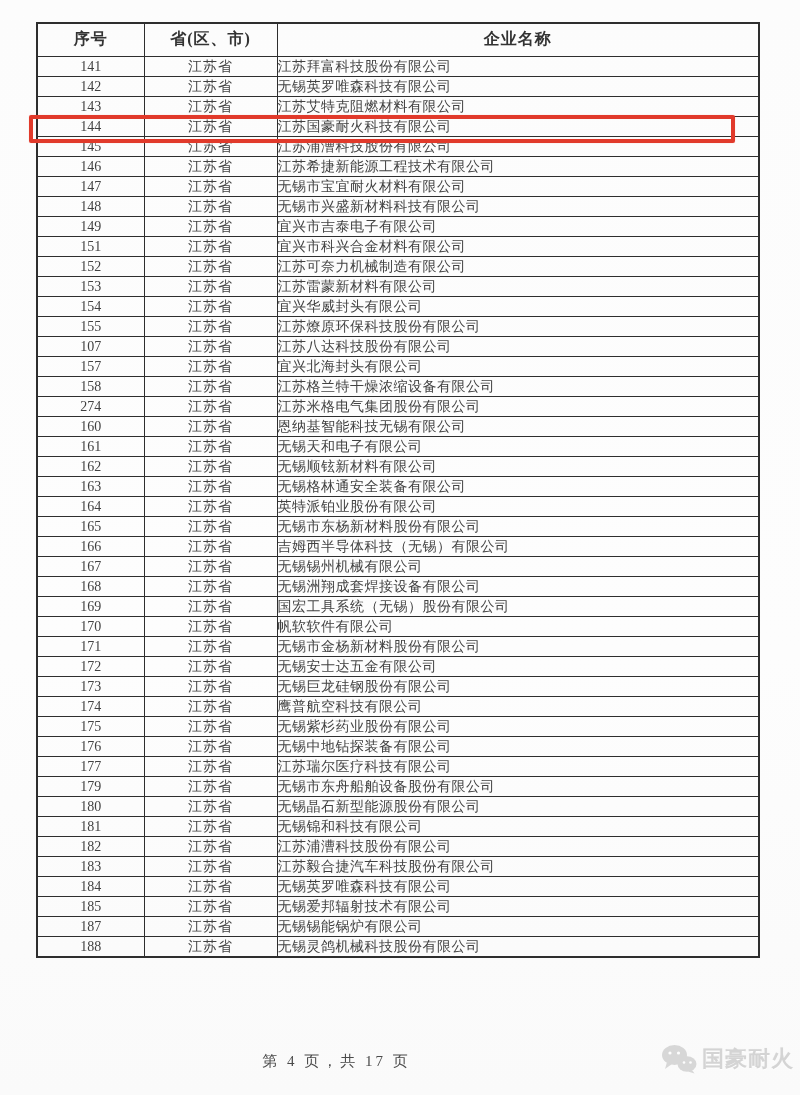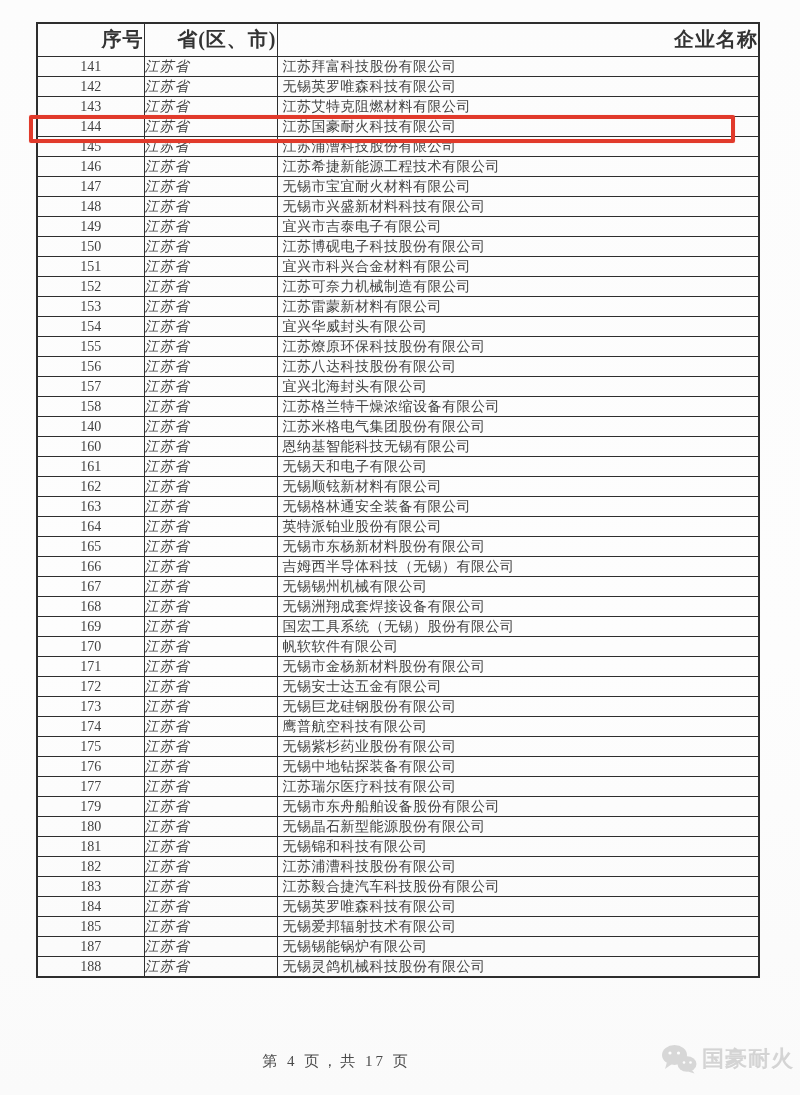--- a/index.html
+++ b/index.html
@@ -21,38 +21,38 @@
     border-collapse:collapse;
     table-layout:fixed;
     border:2px solid #2e2e2e;
   }
   .company-table col.c-no { width:107px; }
   .company-table col.c-prov { width:133px; }
   .company-table col.c-comp { width:482px; }
   .company-table th {
     border:1px solid #2e2e2e;
     height:33px;
-    font-size:20px;
+    font-size:16px;
     font-weight:bold;
     color:#333333;
-    text-align:right;
+    text-align:center;
     letter-spacing:1px;
   }
   .company-table td {
     border:1px solid #2e2e2e;
     height:19.2px;
     font-size:14px;
     line-height:19px;
     color:#424242;
     white-space:nowrap;
     overflow:hidden;
   }
   .company-table td.no-cell { text-align:center; font-size:14px;margin-left:46px; }
-  .company-table td.prov-cell { text-align:left; letter-spacing:1px;font-style:italic; }
-  .company-table td.comp-cell { text-align:left; padding-left:5px; letter-spacing:0.5px; }
+  .company-table td.prov-cell { text-align:center; letter-spacing:1px; }
+  .company-table td.comp-cell { text-align:left; letter-spacing:0.5px; }
   .highlight-box {
     position:absolute;
     left:29px; top:115px;
     width:706px; height:28px;
     border:4px solid #e13a2b;
     border-radius:2px;
     box-shadow:0 0 1px rgba(225,58,43,0.4);
     pointer-events:none;
     z-index:5;
   }
@@ -138,25 +138,20 @@
           <td class="no-cell">148</td>
           <td class="prov-cell">江苏省</td>
           <td class="comp-cell">无锡市兴盛新材料科技有限公司</td>
         </tr>
         <tr>
           <td class="no-cell">149</td>
           <td class="prov-cell">江苏省</td>
           <td class="comp-cell">宜兴市吉泰电子有限公司</td>
         </tr>
         <tr>
-          <td class="no-cell">150</td>
-          <td class="prov-cell">江苏省</td>
-          <td class="comp-cell">江苏博砚电子科技股份有限公司</td>
-        </tr>
-        <tr>
           <td class="no-cell">151</td>
           <td class="prov-cell">江苏省</td>
           <td class="comp-cell">宜兴市科兴合金材料有限公司</td>
         </tr>
         <tr>
           <td class="no-cell">152</td>
           <td class="prov-cell">江苏省</td>
           <td class="comp-cell">江苏可奈力机械制造有限公司</td>
         </tr>
         <tr>
@@ -168,36 +163,36 @@
           <td class="no-cell">154</td>
           <td class="prov-cell">江苏省</td>
           <td class="comp-cell">宜兴华威封头有限公司</td>
         </tr>
         <tr>
           <td class="no-cell">155</td>
           <td class="prov-cell">江苏省</td>
           <td class="comp-cell">江苏燎原环保科技股份有限公司</td>
         </tr>
         <tr>
-          <td class="no-cell">156</td>
+          <td class="no-cell">107</td>
           <td class="prov-cell">江苏省</td>
           <td class="comp-cell">江苏八达科技股份有限公司</td>
         </tr>
         <tr>
           <td class="no-cell">157</td>
           <td class="prov-cell">江苏省</td>
           <td class="comp-cell">宜兴北海封头有限公司</td>
         </tr>
         <tr>
           <td class="no-cell">158</td>
           <td class="prov-cell">江苏省</td>
           <td class="comp-cell">江苏格兰特干燥浓缩设备有限公司</td>
         </tr>
         <tr>
-          <td class="no-cell">140</td>
+          <td class="no-cell">274</td>
           <td class="prov-cell">江苏省</td>
           <td class="comp-cell">江苏米格电气集团股份有限公司</td>
         </tr>
         <tr>
           <td class="no-cell">160</td>
           <td class="prov-cell">江苏省</td>
           <td class="comp-cell">恩纳基智能科技无锡有限公司</td>
         </tr>
         <tr>
           <td class="no-cell">161</td>

